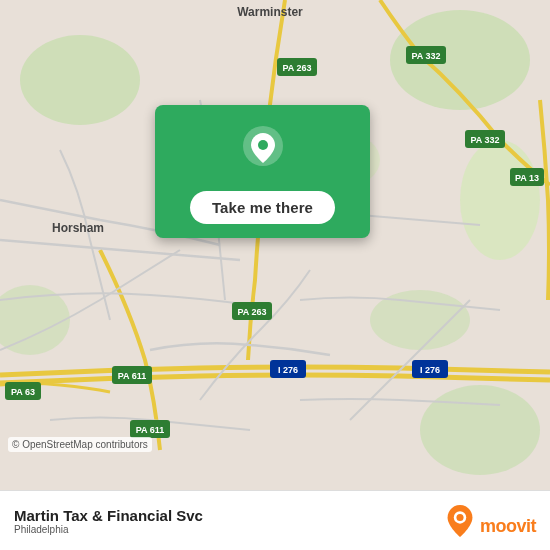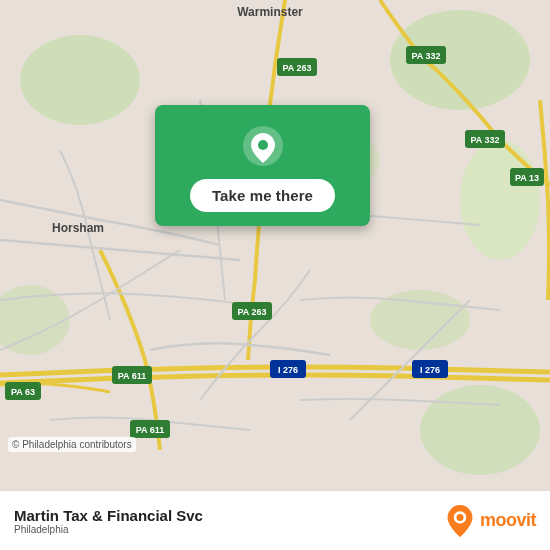--- a/index.html
+++ b/index.html
@@ -33,20 +33,21 @@
       left: 155px;
       width: 215px;
       background: #2eaa5e;
       border-radius: 8px;
       display: flex;
       flex-direction: column;
       align-items: center;
       padding: 18px 20px 14px;
       box-shadow: 0 4px 12px rgba(0,0,0,0.3);
       z-index: 10;
+      gap: 12px;
     }
 
     #location-pin-icon {
       width: 46px;
       height: 46px;
       margin-bottom: 10px;
     }
 
     #take-me-there-btn {
       background: white;
@@ -95,21 +96,21 @@
     }
 
     #city-name {
       font-size: 10px;
       color: #555;
     }
 
     #moovit-logo {
       margin-left: auto;
       display: flex;
-      align-items: center;
+      align-items: flex-end;
       gap: 6px;
     }
 
     #moovit-pin {
       width: 28px;
       height: 32px;
     }
 
     #moovit-text {
       font-size: 18px;
@@ -190,21 +191,21 @@
     <text x="430" y="373" font-size="9" fill="white" text-anchor="middle" font-weight="bold">I 276</text>
 
     <rect x="5" y="382" width="36" height="18" rx="3" fill="#2e7d32"></rect>
     <text x="23" y="395" font-size="9" fill="white" text-anchor="middle" font-weight="bold">PA 63</text>
 
     <text x="270" y="16" font-size="12" fill="#444" text-anchor="middle" font-weight="600">Warminster</text>
     <text x="78" y="232" font-size="12" fill="#444" text-anchor="middle" font-weight="600">Horsham</text>
   </svg>
 
   
-  <div id="osm-credit">© Philadelphia contributors</div>
+  <div id="osm-credit">© OpenStreetMap contributors</div>
 
   
   <div id="location-card">
     <svg id="location-pin-icon" viewBox="0 0 46 46" xmlns="http://www.w3.org/2000/svg">
       <circle cx="23" cy="23" r="20" fill="rgba(255,255,255,0.25)"></circle>
       <circle cx="23" cy="21" r="9" fill="white"></circle>
       <path d="M23 10 C16,10 11,16 11,22 C11,30 23,40 23,40 C23,40 35,30 35,22 C35,16 30,10 23,10 Z" fill="white"></path>
       <circle cx="23" cy="22" r="5" fill="#2eaa5e"></circle>
     </svg>
     <button id="take-me-there-btn">Take me there</button>

